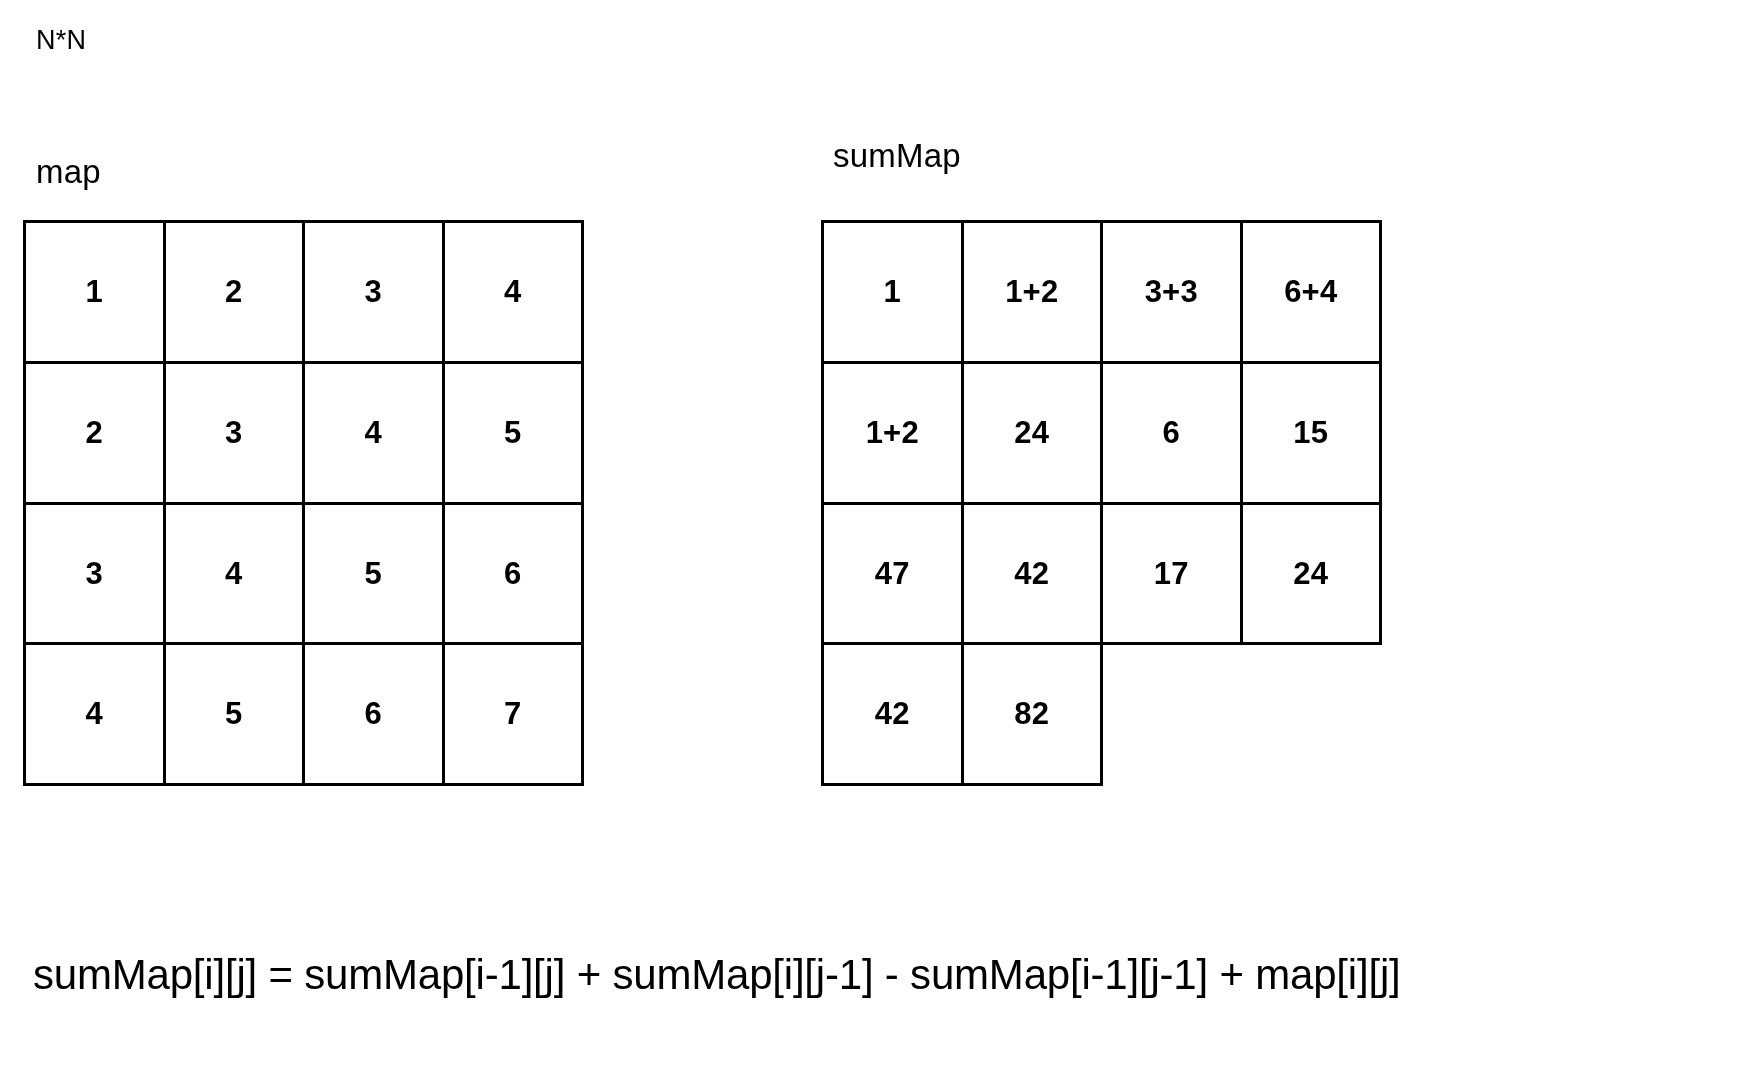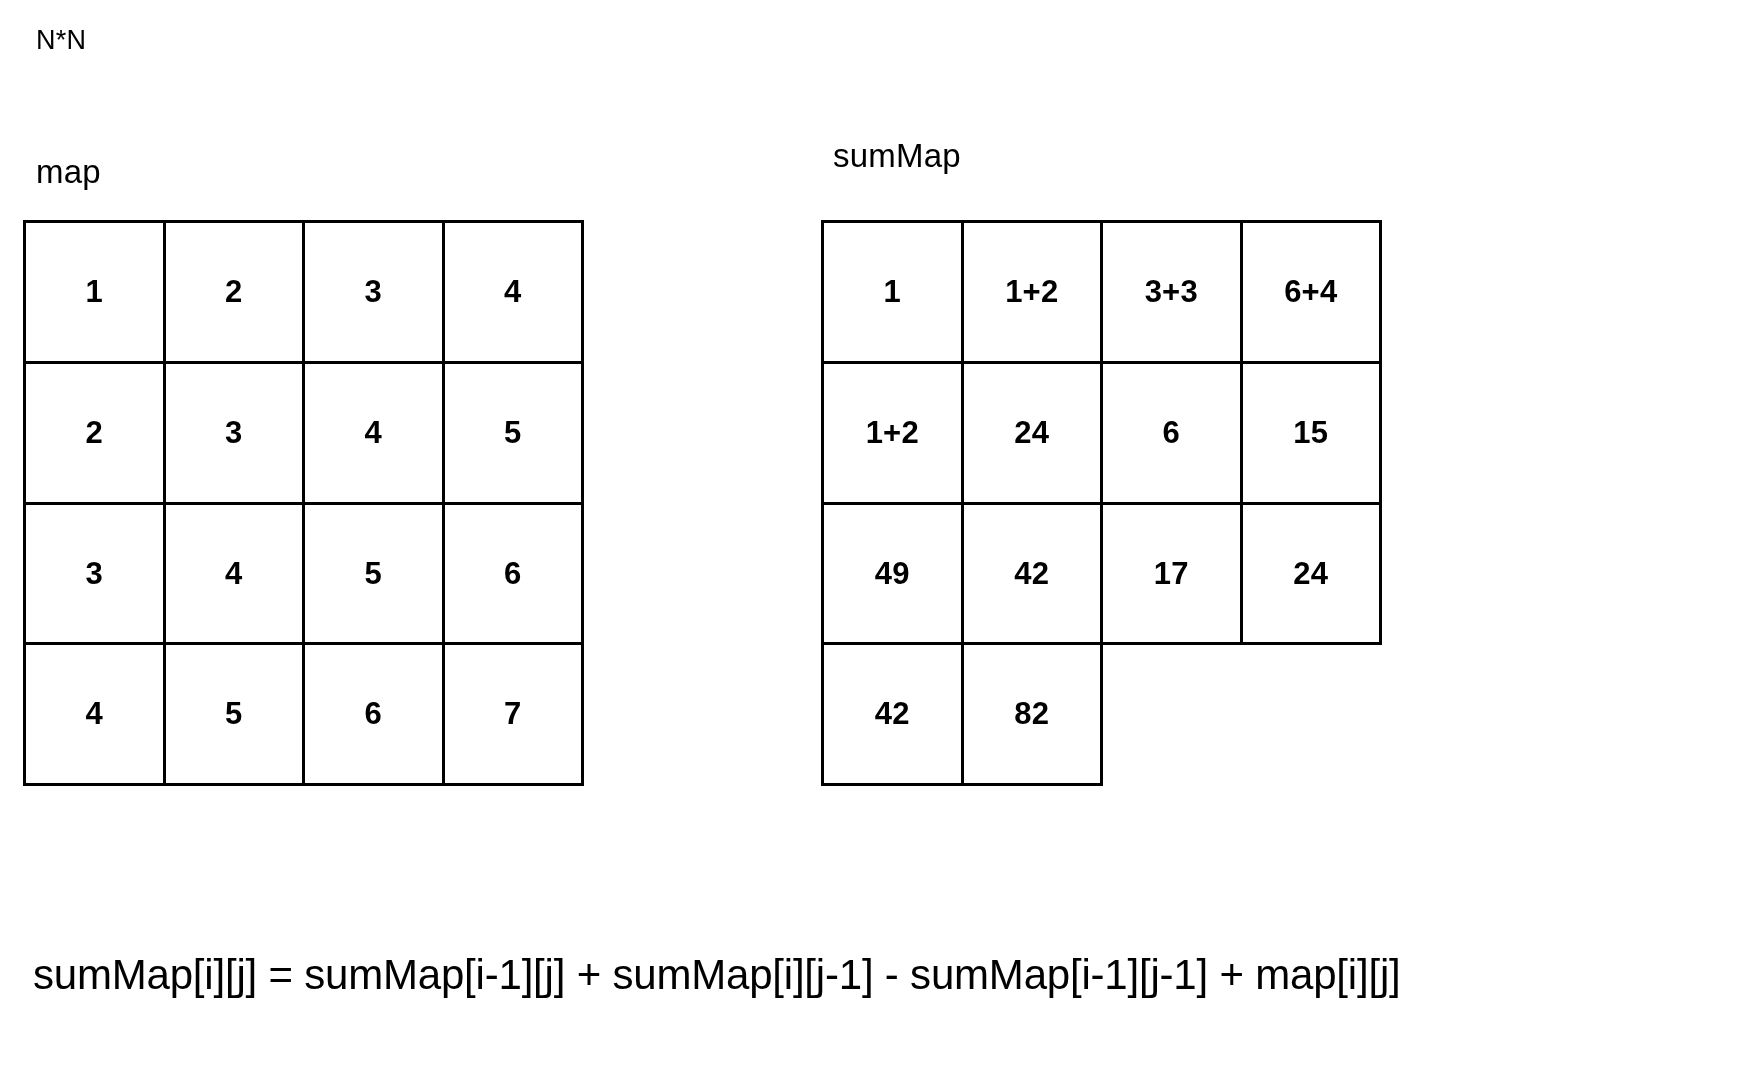--- a/index.html
+++ b/index.html
@@ -130,21 +130,21 @@
 
   <div class="grid grid-summap">
     <div class="cell">1</div>
     <div class="cell">1+2</div>
     <div class="cell">3+3</div>
     <div class="cell">6+4</div>
     <div class="cell">1+2</div>
     <div class="cell">24</div>
     <div class="cell">6</div>
     <div class="cell">15</div>
-    <div class="cell">49</div>
+    <div class="cell">47</div>
     <div class="cell">42</div>
     <div class="cell">17</div>
     <div class="cell">24</div>
     <div class="cell">42</div>
     <div class="cell">82</div>
   </div>
 
   <div class="formula">sumMap[i][j] = sumMap[i-1][j] + sumMap[i][j-1] - sumMap[i-1][j-1] + map[i][j]</div>
 
 </div>

